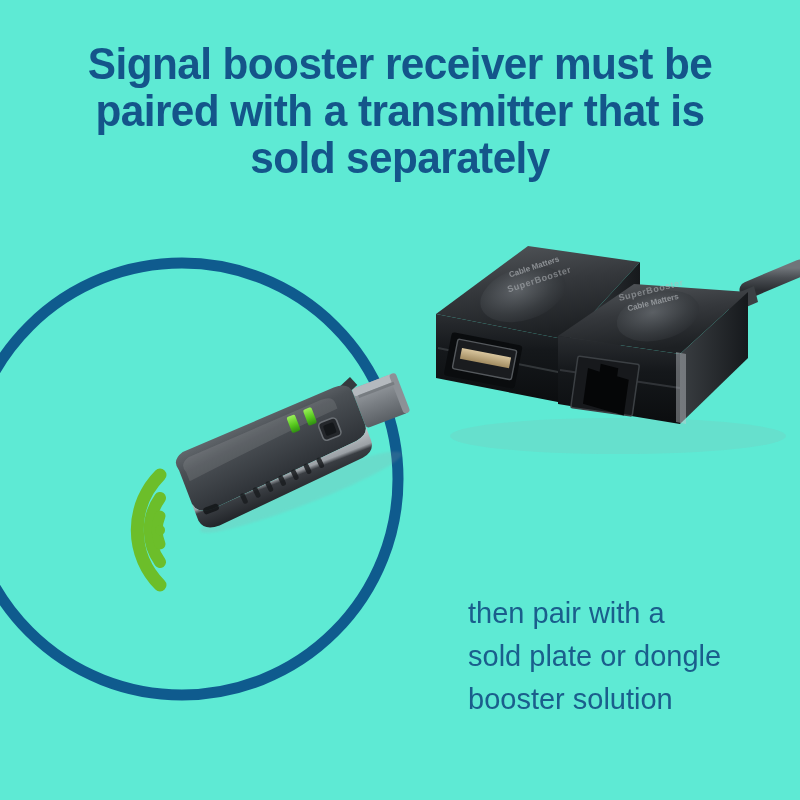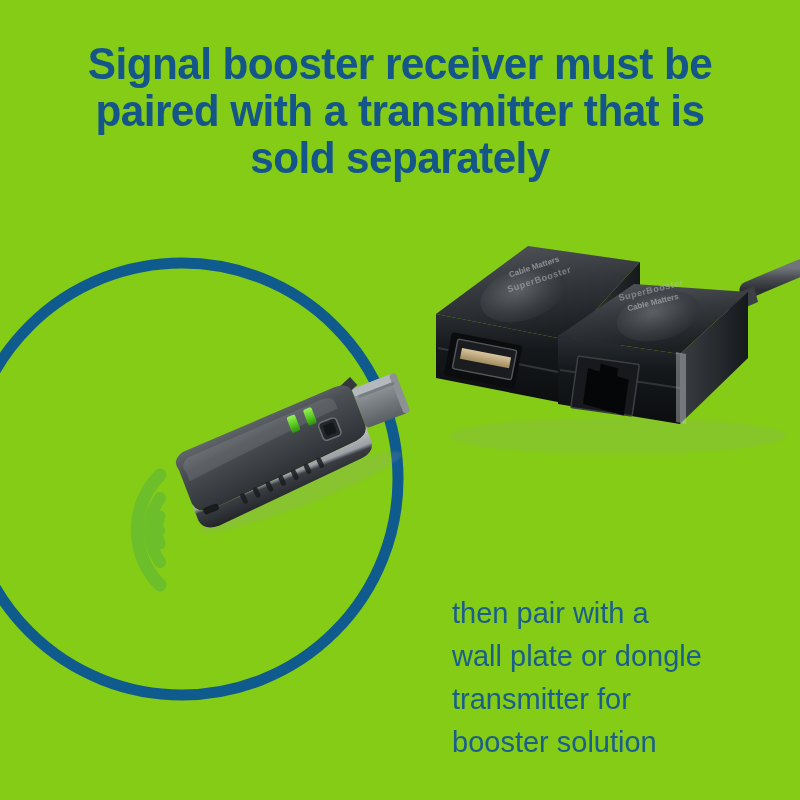--- a/index.html
+++ b/index.html
@@ -7,21 +7,21 @@
     padding: 0;
     background: #ffffff;
   }
   body {
     font-family: "Liberation Sans", sans-serif;
   }
   #poster {
     position: relative;
     width: 800px;
     height: 800px;
-    background: #84cc16;
+    background: #5eead4;
     overflow: hidden;
   }
 
   
   .headline {
     position: absolute;
     left: 0;
     top: 40px;
     width: 800px;
     text-align: center;
@@ -32,21 +32,21 @@
     line-height: 47px;
     letter-spacing: -0.6px;
     transform: scaleX(0.94);
     transform-origin: 50% 50%;
   }
   .headline .hl-line { display: block; white-space: nowrap; }
 
   
   .caption {
     position: absolute;
-    left: 452px;
+    left: 468px;
     top: 592px;
     width: 330px;
     color: #1A5E8C;
     font-family: "Liberation Sans", sans-serif;
     font-weight: normal;
     font-size: 29px;
     line-height: 43px;
     text-align: left;
   }
   .caption .cap-line { display: block; white-space: nowrap; }
@@ -265,18 +265,17 @@
 
       <g transform="rotate(-14 248 78)" opacity="0.55">
         <text x="210" y="74" font-family="Liberation Sans, sans-serif" font-size="8" font-weight="bold" fill="#C9CDD1">Cable Matters</text>
         <text x="204" y="62" font-family="Liberation Sans, sans-serif" font-size="9" font-weight="bold" letter-spacing="0.6" fill="#B4B8BC">SuperBooster</text>
       </g>
     </g>
   </svg>
 
   <div class="caption">
     <span class="cap-line">then pair with a</span>
-    <span class="cap-line">wall plate or dongle</span>
-    <span class="cap-line">transmitter for</span>
+    <span class="cap-line">sold plate or dongle</span>
     <span class="cap-line">booster solution</span>
   </div>
 
 </div>
 
 </body></html>

